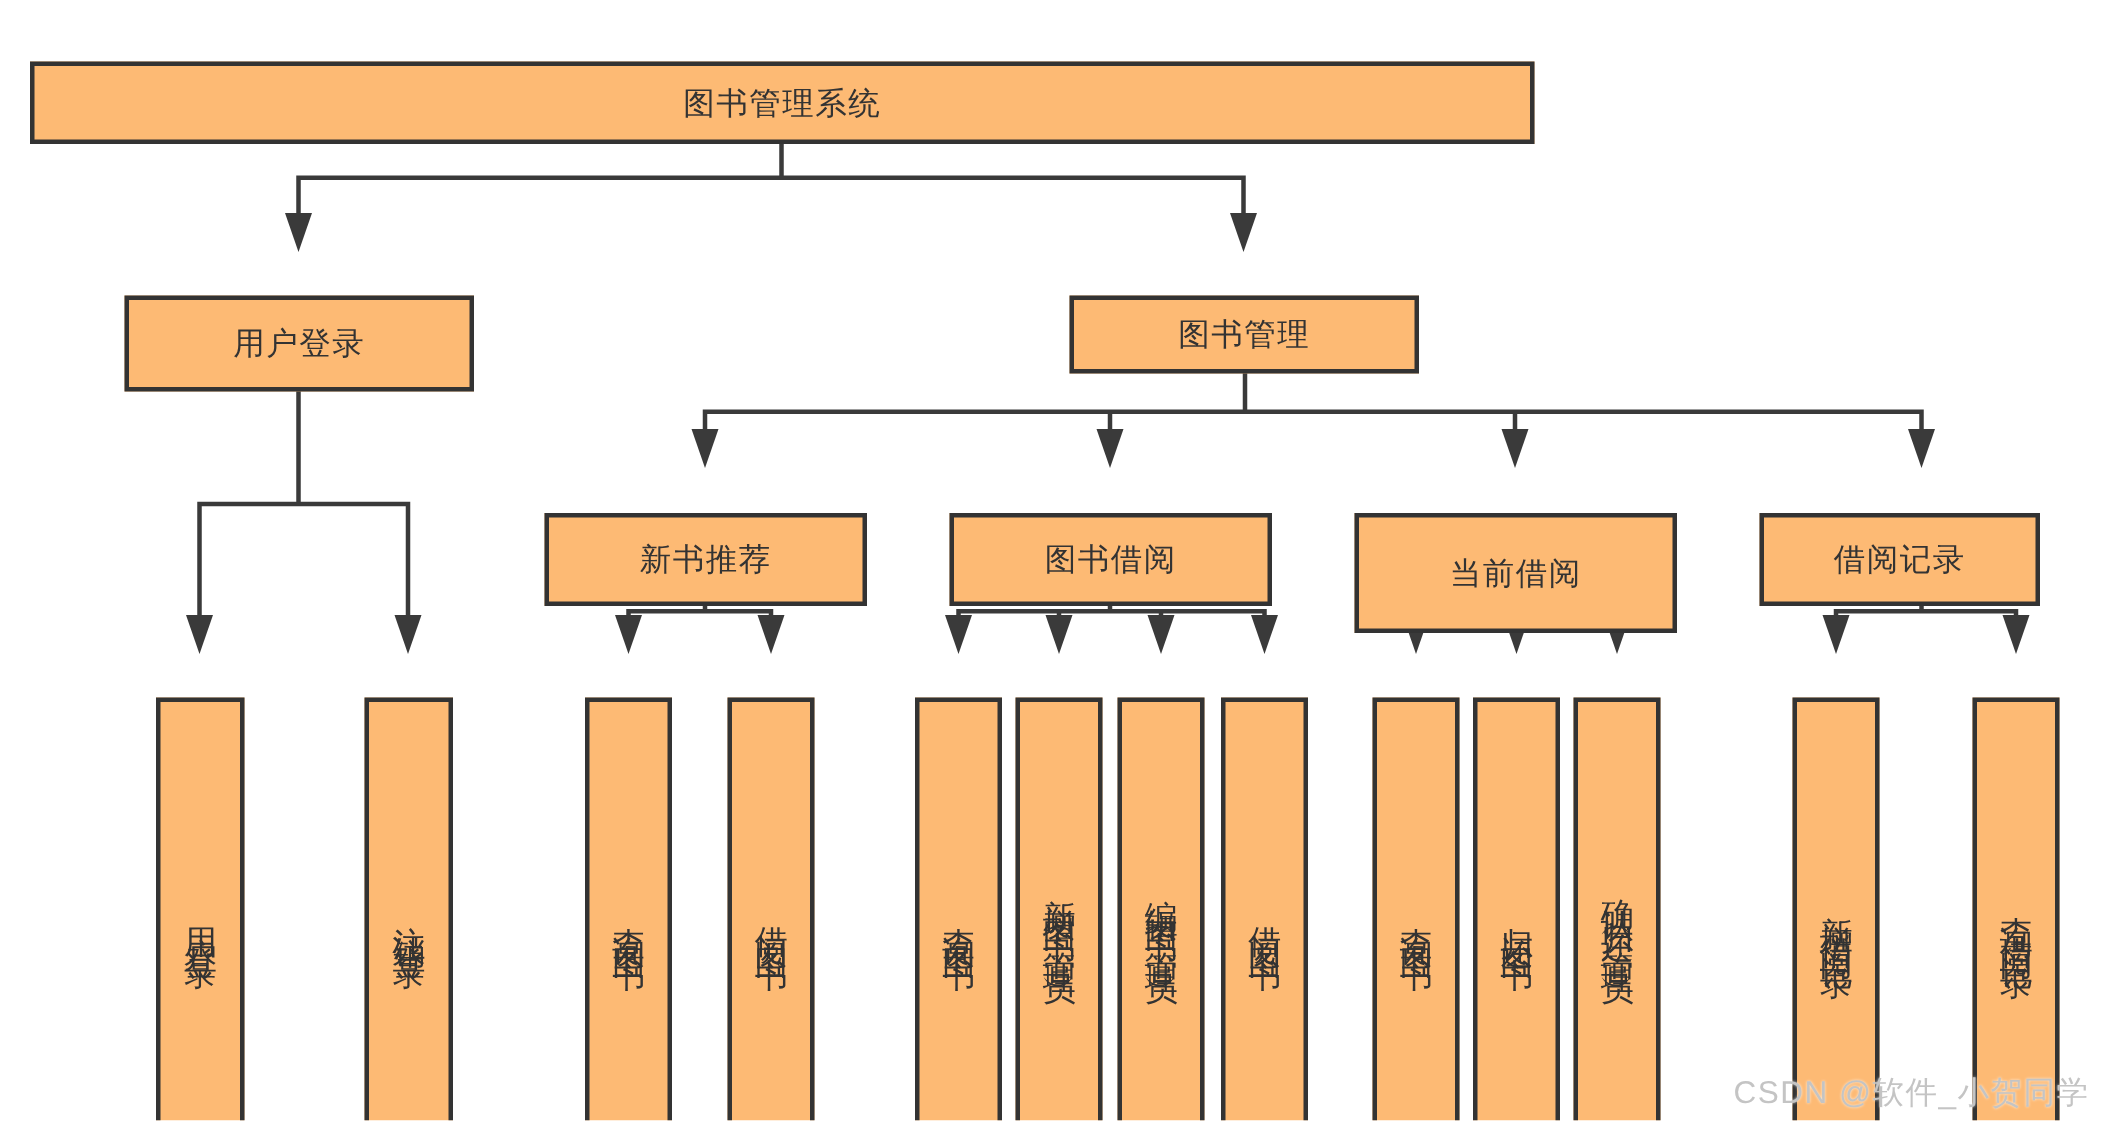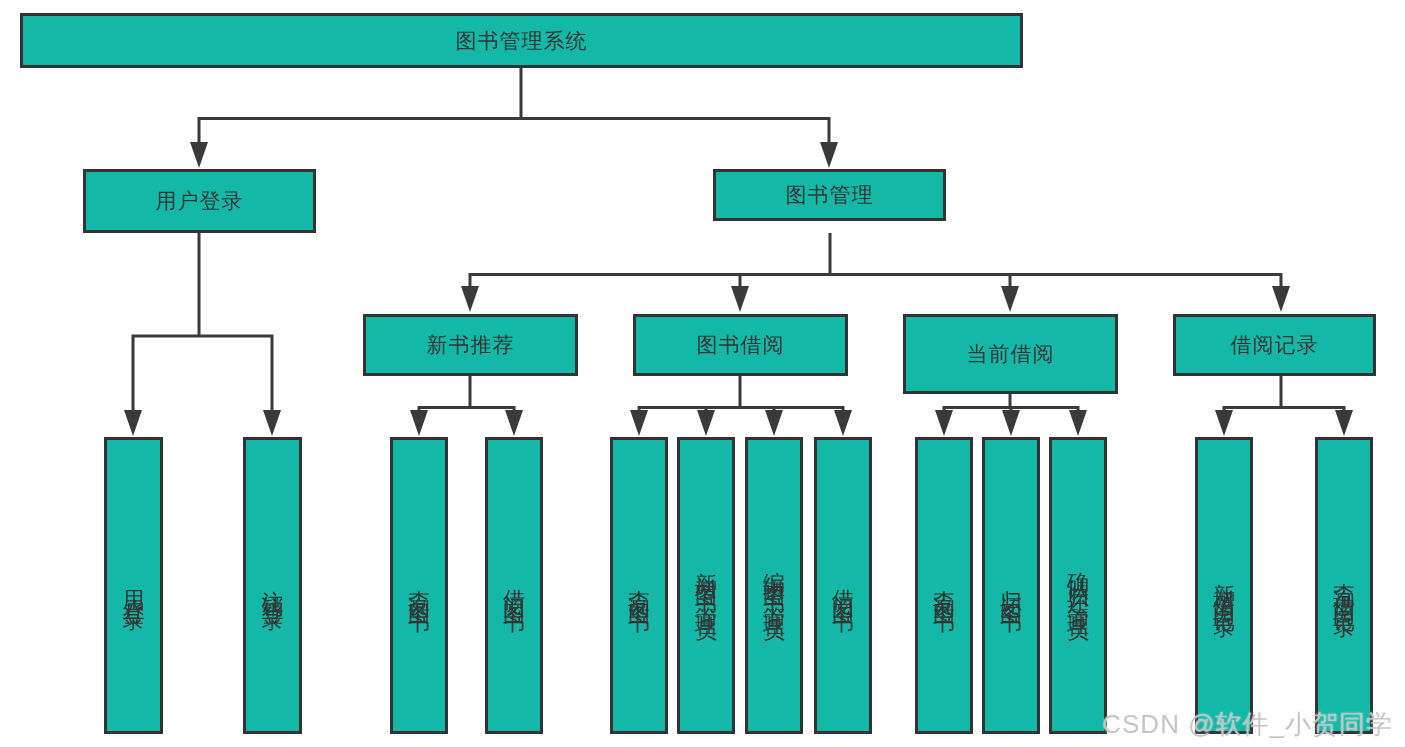--- a/index.html
+++ b/index.html
@@ -28,46 +28,47 @@
     stroke: var(--line);
     stroke-width: 3;
     fill: none;
   }
   .connectors polygon.head {
     fill: var(--line);
     stroke: none;
   }
   .box {
     position: absolute;
-    background: #14b8a6;
+    background: #fdba74;
     border: 3px solid var(--box-border);
     color: var(--text);
     display: flex;
     align-items: center;
     justify-content: center;
     z-index: 1;
+    margin-top: 28px;
   }
   .box.h {
     font-size: 21px;
     letter-spacing: 1px;
     white-space: nowrap;
   }
   .box.v .vtext {
     writing-mode: vertical-rl;
     text-orientation: mixed;
     font-size: 22px;
     letter-spacing: 7px;
     line-height: 1.1;
     color: var(--text);
   }
   .watermark {
     position: absolute;
     right: 12px;
     bottom: 5px;
-    font-size: 26px;
+    font-size: 21px;
     color: var(--watermark);
     letter-spacing: 1px;
     z-index: 2;
     white-space: nowrap;
     text-shadow: 0 0 2px rgba(255,255,255,0.8);
   }
 </style>
 </head>
 <body>
 
@@ -124,21 +125,21 @@
   </svg>
 
   <div class="box h" style="left:20px; top:13px; width:1003px; height:55px;">图书管理系统</div>
 
   <div class="box h" style="left:83px; top:169px; width:233px; height:64px;">用户登录</div>
   <div class="box h" style="left:713px; top:169px; width:233px; height:52px;">图书管理</div>
 
   <div class="box h" style="left:363px; top:314px; width:215px; height:62px;">新书推荐</div>
   <div class="box h" style="left:633px; top:314px; width:215px; height:62px;">图书借阅</div>
   <div class="box h" style="left:903px; top:314px; width:215px; height:80px;">当前借阅</div>
-  <div class="box h" style="left:1173px; top:314px; width:203px; height:62px;font-family:Liberation Serif, serif;">借阅记录</div>
+  <div class="box h" style="left:1173px; top:314px; width:187px; height:62px;font-family:Liberation Serif, serif;">借阅记录</div>
 
   <div class="box v" style="left:104px; top:437px; width:59px; height:297px;">
     <span class="vtext">用户登录</span>
   </div>
   <div class="box v" style="left:243px; top:437px; width:59px; height:297px;">
     <span class="vtext">注销登录</span>
   </div>
 
   <div class="box v" style="left:390px; top:437px; width:58px; height:297px;">
     <span class="vtext">查询图书</span>

